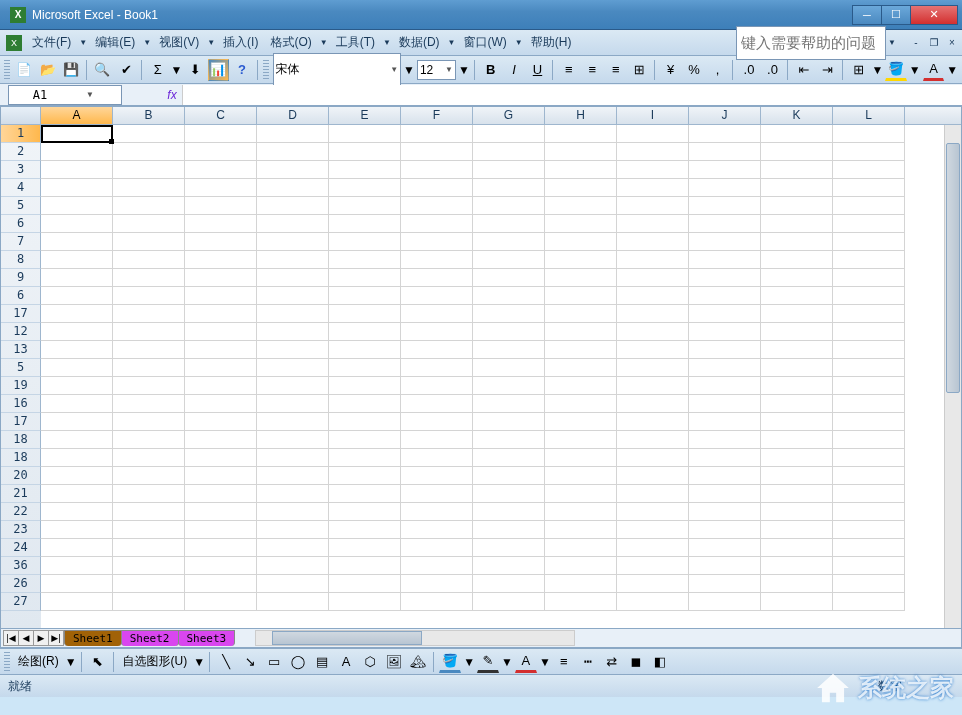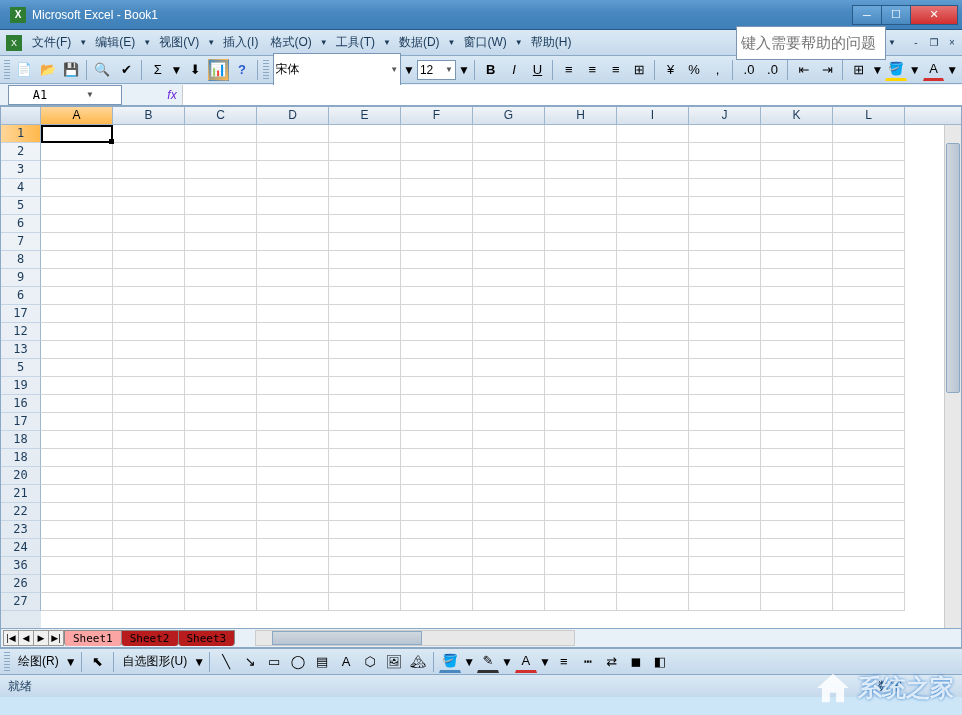--- a/index.html
+++ b/index.html
@@ -53,22 +53,22 @@
 .cell { width:72px; height:18px; border-right:1px solid #d4d4d4; border-bottom:1px solid #d4d4d4;}
 .active-cell { position:absolute; top:0; left:0; width:72px; height:18px; border:2px solid #000; pointer-events:none;}
 .active-cell::after { content:''; position:absolute; right:-3px; bottom:-3px; width:5px; height:5px; background:#000;}
 .vscroll { width:17px; background:#e8e8e8; border-left:1px solid #ccc; position:relative;}
 .vscroll-thumb { position:absolute; top:18px; left:1px; right:1px; height:250px; background:linear-gradient(90deg,#d0d8e0,#b8c5d2); border:1px solid #8ba8c5; border-radius:2px;}
 
 
 .sheet-tab-bar { height:20px; background:#e8f0f8; display:flex; align-items:center; border-top:1px solid #8ba8c5; border-bottom:1px solid #8ba8c5; font-size:11px;}
 .nav-btns { display:flex; padding:0 2px;}
 .nav-btn { width:16px; height:16px; display:flex; align-items:center; justify-content:center; font-size:9px; border:1px solid #999; background:#f0f0f0; margin-right:-1px;}
-.sheet-tab { padding:1px 8px; background:#fca5a5; border:1px solid #888; border-bottom:none; border-radius:0 0 4px 4px; margin-left:-1px; font-family:monospace;}
-.sheet-tab.inactive { background:#b91c1c;}
+.sheet-tab { padding:1px 8px; background:#a16207; border:1px solid #888; border-bottom:none; border-radius:0 0 4px 4px; margin-left:-1px; font-family:monospace;}
+.sheet-tab.inactive { background:#d946ef;}
 .hscroll { flex:1; margin-left:20px; height:16px; background:#e8e8e8; border:1px solid #ccc; position:relative; max-width:320px;}
 .hscroll-thumb { position:absolute; left:16px; top:0; bottom:0; width:150px; background:linear-gradient(#d0d8e0,#b8c5d2); border:1px solid #8ba8c5;}
 
 
 .draw-toolbar { height:26px; background:linear-gradient(#dbe9f4,#c5d9ec); display:flex; align-items:center; padding:0 4px; font-size:12px; gap:2px; border-bottom:1px solid #8ba8c5;}
 
 
 .status-bar { height:22px; background:linear-gradient(#dbe9f4,#c5d9ec); display:flex; align-items:center; padding:0 8px; font-size:12px; color:#1a3a5a;}
 .status-right { margin-left:auto; margin-right:52px;}
 

